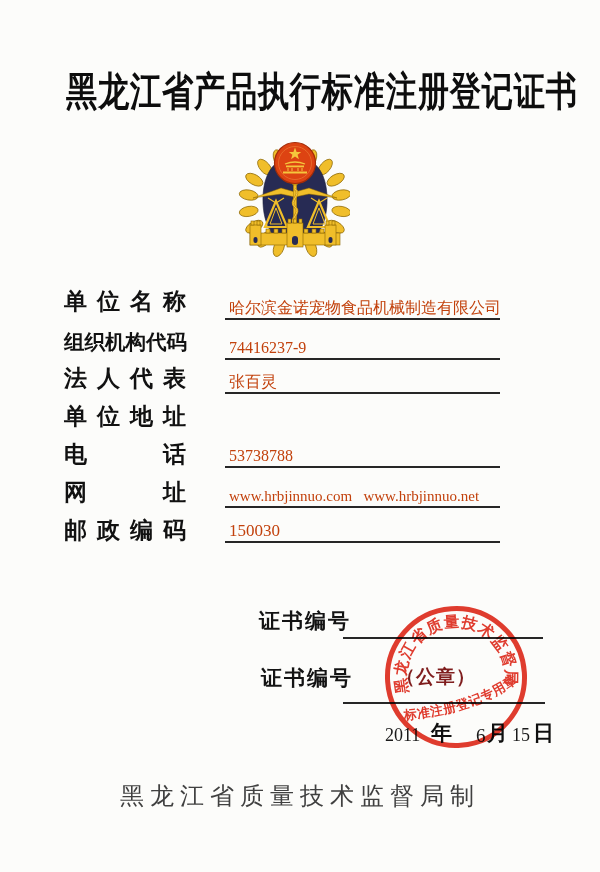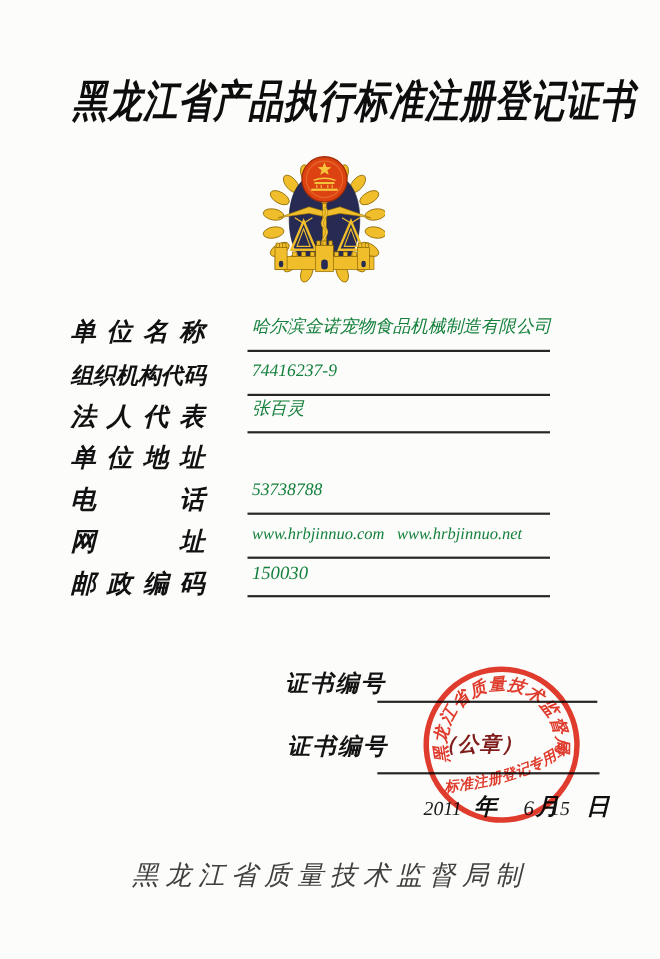--- a/index.html
+++ b/index.html
@@ -1,19 +1,19 @@
 <!DOCTYPE html>
 <html><head>
 <meta charset="utf-8">
 <style>
   html,body{margin:0;padding:0;background:#e9e9e9;}
   .page{
     position:relative;width:600px;height:872px;margin:0 auto;
     background:#fcfcfa;overflow:hidden;
-    font-family:"Liberation Serif","DejaVu Serif",serif;color:#131313;font-style:italic;
+    font-family:"Liberation Serif","DejaVu Serif",serif;color:#131313;
   }
   
   .title{
     position:absolute;top:64px;left:0;right:0;text-align:center;
     font-size:40px;font-weight:bold;white-space:nowrap;
     transform:scaleX(0.78);transform-origin:center;letter-spacing:1px;color:#0d0d0d;
   }
   
   .emblem{position:absolute;left:236px;top:141px;width:114px;height:116px;}
   
@@ -25,33 +25,33 @@
   .l1{top:289px}.l2{top:329px;font-size:20.5px;padding-top:2px}.l3{top:366px}
   .l4{top:404px}.l5{top:442px}.l6{top:480px}.l7{top:518px}
   .fline{
     position:absolute;left:225px;height:26px;
     border-bottom:2px solid #262626;
   }
   .u1{top:292px;width:275px}.u2{top:332px;width:275px}.u3{top:366px;width:275px}
   .u4{top:406px;width:300px}.u5{top:440px;width:275px}.u6{top:480px;width:275px}
   .u7{top:515px;width:275px}
   .field-value{
-    position:absolute;left:4px;bottom:12px;white-space:pre;color:#15803d;line-height:1;
+    position:absolute;left:4px;bottom:2px;white-space:pre;color:#c2410c;line-height:1;
   }
   .s15{font-size:15px}.s16{font-size:16px}.s17{font-size:17px}
   
   .certno-label{position:absolute;left:259px;top:607px;font-size:21px;font-weight:bold;letter-spacing:2px;}
   .issue-line1{position:absolute;left:343px;top:611px;width:200px;height:26px;border-bottom:2px solid #262626;}
   .issuer-label{position:absolute;left:261px;top:664px;font-size:21px;font-weight:bold;letter-spacing:2px;}
   .stamp-note{position:absolute;left:396px;top:664px;font-size:19px;font-weight:bold;letter-spacing:1px;color:#7f1d1d;}
   .issue-line2{position:absolute;left:343px;top:676px;width:202px;height:26px;border-bottom:2px solid #262626;}
   .date-num{position:absolute;font-size:18px;color:#1a1a1a;top:726px;line-height:1;}
   .date-cjk{position:absolute;font-size:21px;font-weight:bold;top:723px;line-height:1;color:#0f0f0f;}
   .dt-year{left:385px}.dt-year-c{left:431px}.dt-month{left:476px;font-size:19px}
-  .dt-month-c{left:487px}.dt-day{left:500px}.dt-day-c{left:533px}
+  .dt-month-c{left:487px}.dt-day{left:512px}.dt-day-c{left:533px}
   
   .seal{
     position:absolute;left:383px;top:604px;width:146px;height:146px;
     mix-blend-mode:multiply;opacity:0.92;
   }
   .seal text{font-family:"Liberation Serif","DejaVu Serif",serif;font-weight:bold;}
   
   .footer{
     position:absolute;top:780px;left:0;right:0;text-align:center;
     font-size:24px;letter-spacing:6px;color:#404040;

